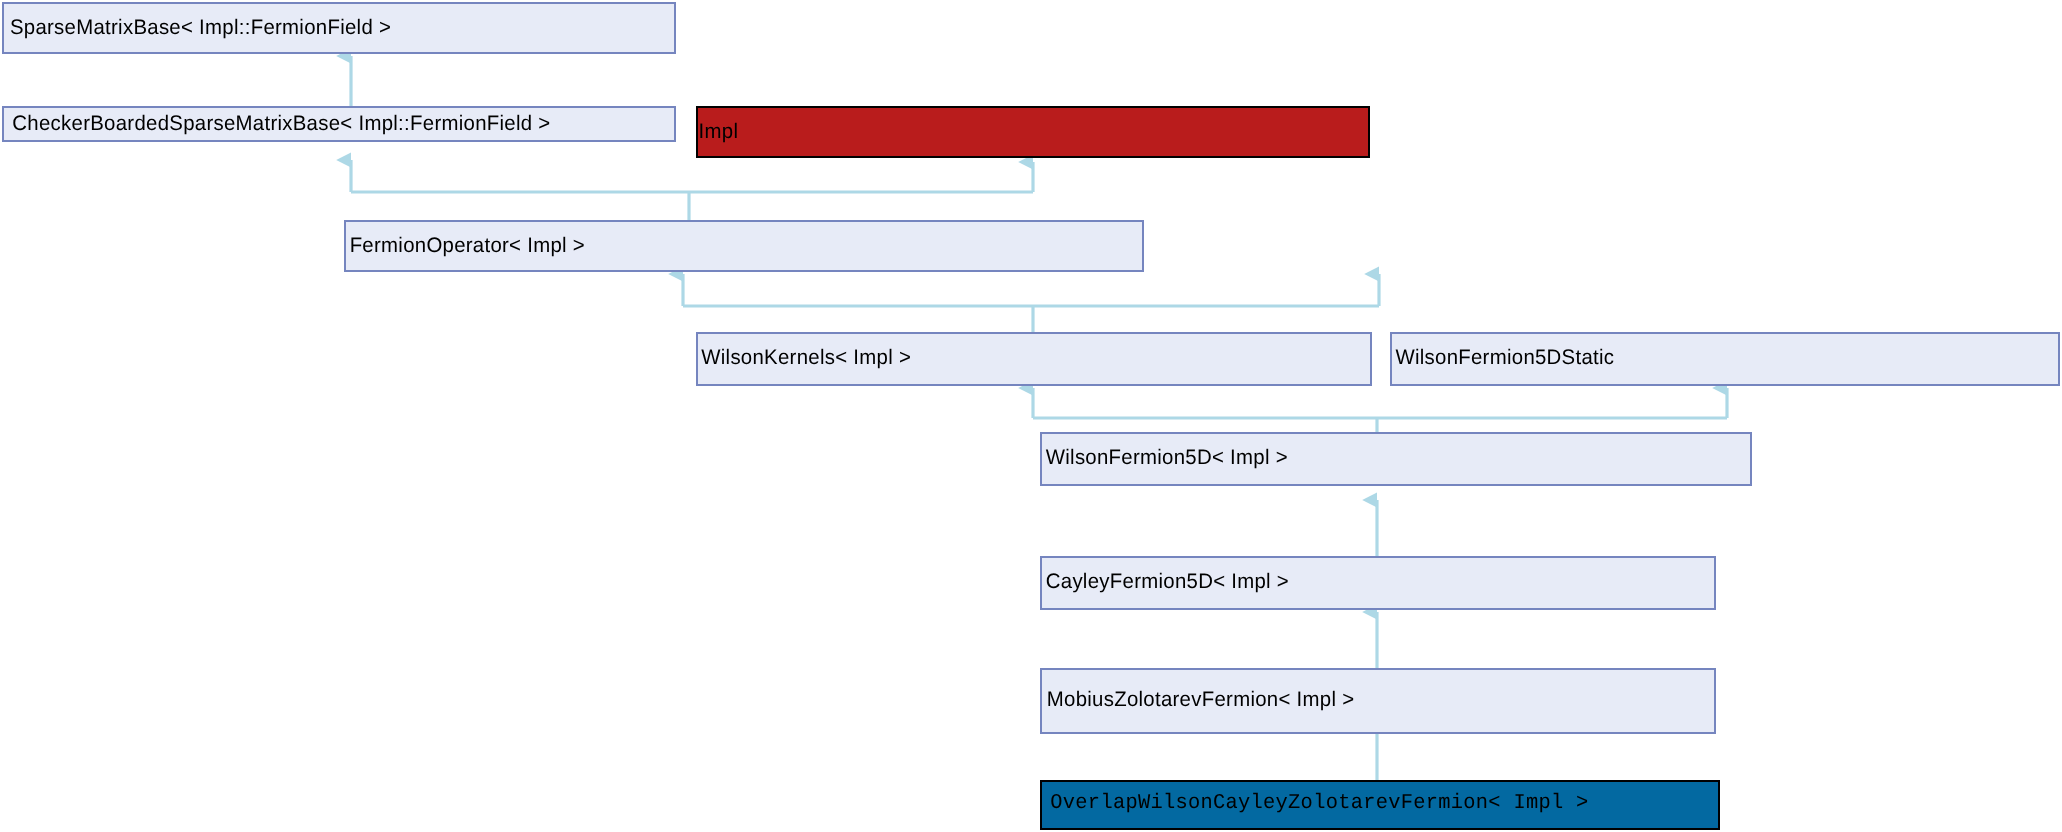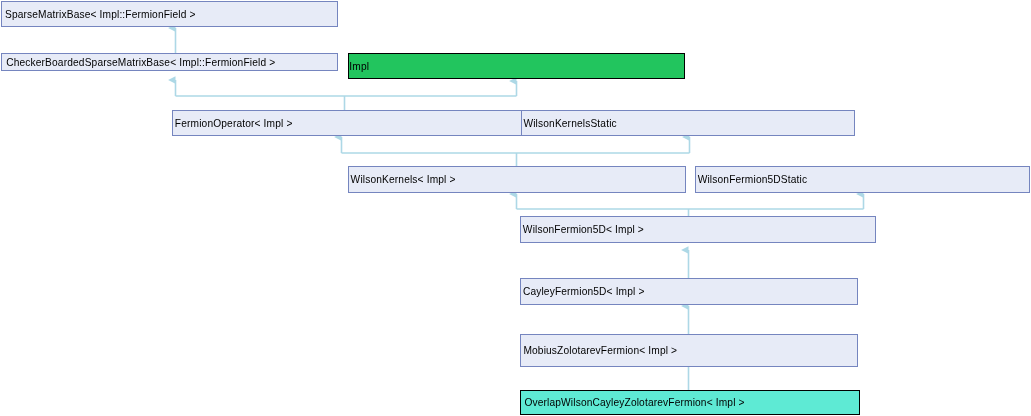--- a/index.html
+++ b/index.html
@@ -36,26 +36,27 @@
     letter-spacing: 0.15px;
     color: #000000;
     white-space: nowrap;
     overflow: hidden;
   }
   .node.normal {
     background: #e7ebf7;
     border: 1px solid #7585bf;
   }
   .node.current {
-    background: #22c55e;
+    background: #b91c1c;
     border: 1.5px solid #000000;
   }
   .node.leaf {
-    background: #5eead4;
+    background: #0369a1;
     border: 1.5px solid #000000;
+    font-family: Liberation Mono, monospace;
   }
   .node-label {
     display: block;
     transform: scaleX(0.97);
   }
 </style>
 </head>
 <body>
 
 <div id="diagram">
@@ -103,23 +104,20 @@
   </div>
 
   <div class="node current" style="left:348px; top:53px; width:337px; height:26px;">
     <span class="node-label">Impl</span>
   </div>
 
   <div class="node normal" style="left:172px; top:110px; width:400px; height:26px;">
     <span class="node-label">FermionOperator&lt; Impl &gt;</span>
   </div>
 
-  <div class="node normal" style="left:521px; top:110px; width:334px; height:26px;">
-    <span class="node-label">WilsonKernelsStatic</span>
-  </div>
 
   <div class="node normal" style="left:348px; top:166px; width:338px; height:27px;">
     <span class="node-label">WilsonKernels&lt; Impl &gt;</span>
   </div>
 
   <div class="node normal" style="left:695px; top:166px; width:335px; height:27px;">
     <span class="node-label">WilsonFermion5DStatic</span>
   </div>
 
   <div class="node normal" style="left:520px; top:216px; width:356px; height:27px;">

